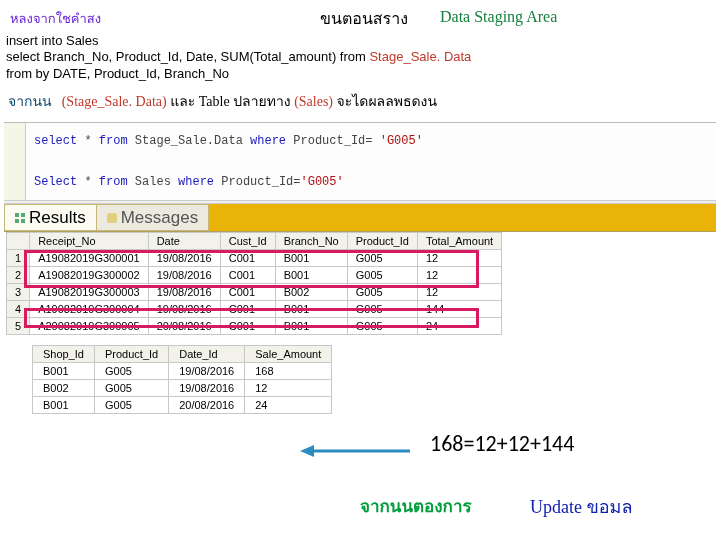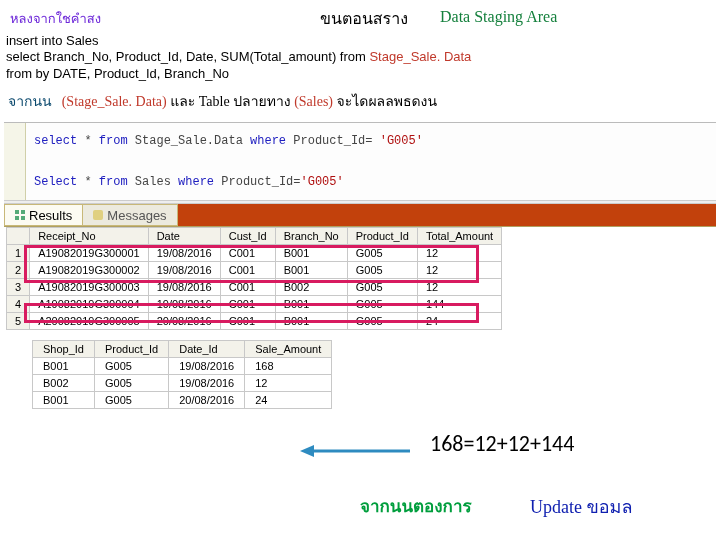--- a/index.html
+++ b/index.html
@@ -15,21 +15,21 @@
   .line2 .sel { font-family: "Times New Roman", serif; font-size: 14px; }
   .line2 .paren1 { color: #c0392b; }
   .line2 .paren2 { color: #c0392b; }
   .line2 .rest { font-family: "Times New Roman", serif; }
   .ssms { margin: 4px 4px 0 4px; border-top: 1px solid #bbb; }
   .sqlpane { font-family: "Courier New", monospace; font-size: 12px; color: #444; background: #fdfdfd; padding: 8px 8px 8px 30px; line-height: 1.7; position: relative; }
   .sqlpane .margin { position: absolute; left: 0; top: 0; bottom: 0; width: 22px; border-right: 1px solid #d0cfa8; background: #f5f5e8; }
   .sqlpane .kw { color: #2020c0; }
   .sqlpane .str { color: #b01010; }
   .splitter { height: 4px; background: #eee; border-top: 1px solid #ccc; border-bottom: 1px solid #ccc; }
-  .tabs { display: flex; background: #c2410c; border-bottom: 1px solid #b0a060; font-size: 13px; }
+  .tabs { display: flex; background: #eab308; border-bottom: 1px solid #b0a060; font-size: 17px; }
   .tab { padding: 3px 10px 2px; border: 1px solid #c8b878; background: #fcfbf2; margin-right: -1px; display: flex; align-items: center; gap: 4px; }
   .tab.inactive { background: #eceade; color: #555; }
   .tab .ico { width: 10px; height: 10px; display: inline-block; }
   .ico-grid { background: linear-gradient(#5a7 0 0) 0 0/4px 4px no-repeat, linear-gradient(#5a7 0 0) 6px 0/4px 4px no-repeat, linear-gradient(#5a7 0 0) 0 6px/4px 4px no-repeat, linear-gradient(#5a7 0 0) 6px 6px/4px 4px no-repeat; }
   .ico-msg { background: #e0d080; border-radius: 2px; }
   table.res { border-collapse: collapse; font-size: 11px; font-family: Tahoma, Arial; margin-left: 2px; }
   table.res th, table.res td { border: 1px solid #c8c8c8; padding: 2px 8px; text-align: left; background: #fff; }
   table.res th { background: #f3f2ea; font-weight: normal; }
   table.res td.rownum { background: #f3f2ea; text-align: center; width: 20px; }
   .hi1 { position: absolute; border: 3px solid #d81b60; pointer-events: none; }

